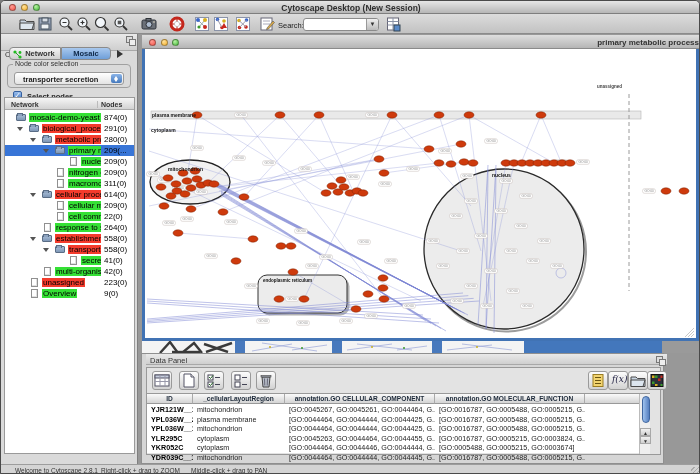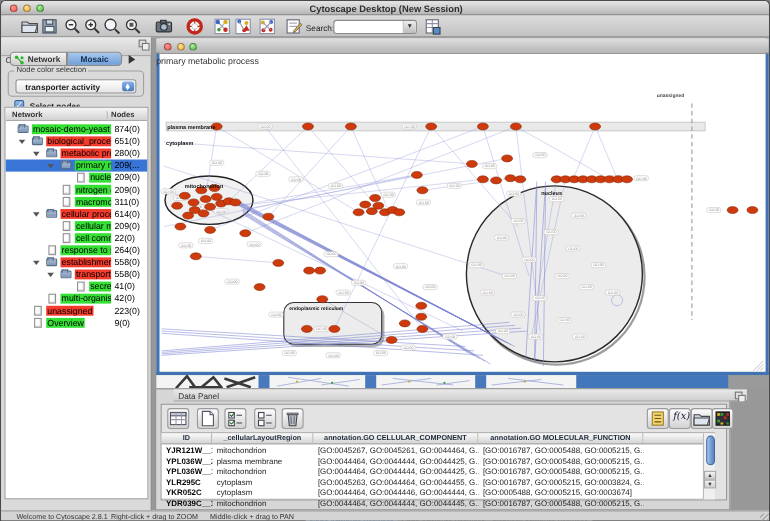--- a/index.html
+++ b/index.html
@@ -55,27 +55,27 @@
   .file{position:absolute;top:1px;width:7px;height:9px;background:#fff;border:1px solid #909090;box-shadow:inset -1px -1px 0 #e0e0e0}
   .tlabel{position:absolute;top:1px;height:9px;line-height:9.5px;padding:0 1px;white-space:nowrap;overflow:hidden}
   .tlabel.green{background:#35e035}
   .tlabel.red{background:#f43b2c}
   .tnodes{position:absolute;left:99px;top:1px;line-height:9.5px}
   
   .netwin{position:absolute;left:141px;top:34px;width:557px;height:306px;background:#fff;border:3px solid #4173b4;border-top:none}
   .nw-title{position:absolute;left:-3px;top:0;width:557px;height:14px;background:linear-gradient(#dedede,#b5b5b5);border-bottom:1px solid #8a8a8a}
   .nw-title .tl{top:3.5px}
   .nw-title .tl.r{left:7px}.nw-title .tl.y{left:19px}.nw-title .tl.g{left:30px}
-  .nwtitle{position:absolute;left:0;right:0;top:16px;text-align:left;font-size:8px;font-weight:normal;color:#333}
+  .nwtitle{position:absolute;left:0;right:0;top:3px;text-align:right;font-size:8px;font-weight:bold;color:#333}
   #net-svg{position:absolute;left:0;top:14px}
   
   .strip{position:absolute;left:141px;top:340px;width:557px;height:12px}
   
   .dpanel{position:absolute;left:140px;top:352px;width:523px;height:111px;background:#d6d6d6;border:1px solid #8f8f8f}
-  .dp-head{position:absolute;left:16px;top:0;width:100%;height:11px;background:linear-gradient(#e9e9e9,#cfcfcf);border-bottom:1px solid #a8a8a8;font-size:7.5px;color:#333;padding:1.5px 0 0 4px}
+  .dp-head{position:absolute;left:4px;top:0;width:100%;height:11px;background:linear-gradient(#e9e9e9,#cfcfcf);border-bottom:1px solid #a8a8a8;font-size:7.5px;color:#333;padding:1.5px 0 0 4px}
   .dp-body{position:absolute;left:4px;top:13px;width:515px;height:88px;background:#e3e3e3;border:1px solid #999}
   .dpbtn{position:absolute;top:3px;width:20px;height:19px;background:linear-gradient(#fdfdfd,#d2d2d2);border:1px solid #9a9a9a;border-radius:3px}
   .dp-table{position:absolute;left:0;top:25px;width:503px;height:60px;background:#fff;border-top:1px solid #999}
   .dth{position:absolute;top:0;height:10px;background:linear-gradient(#fafafa,#d4d4d4);border-right:1px solid #aaa;border-bottom:1px solid #999;font-size:6.6px;font-weight:bold;color:#1d2a3a;text-align:center;line-height:10px;overflow:hidden;white-space:nowrap}
   .dtr{position:absolute;height:9.5px;font-size:7.2px;line-height:9.5px;color:#222;white-space:nowrap;overflow:hidden;padding-left:4px}
   .dtr.b{font-weight:bold;color:#000}
   .vsb{position:absolute;right:0;top:0;width:11px;height:60px;background:#efefef;border-left:1px solid #bbb}
   .vthumb{position:absolute;left:1.5px;top:2px;width:8px;height:27px;border-radius:4px;background:linear-gradient(90deg,#9ec2ee,#567fc0);border:0.5px solid #3f66a0}
   .varr{position:absolute;left:0;width:11px;height:8px;background:linear-gradient(#f2f2f2,#cfcfcf);border:1px solid #a8a8a8;font-size:5px;text-align:center;line-height:8px;color:#333}
   
@@ -198,21 +198,21 @@
             <line x1="2" y1="2" x2="7" y2="7" stroke="#393"></line>
             <circle cx="2" cy="2" r="1.6" fill="#2b2"></circle>
             <circle cx="7" cy="2.5" r="1.4" fill="#2b2"></circle>
             <circle cx="7" cy="7" r="1.6" fill="#2b2"></circle>
           </svg><span style="margin-left:10px">Network</span></div>
       <div class="tab mosaic"><span>Mosaic</span></div>
       <div class="tab-arrow"></div>
     </div>
     <div class="groupbox">
       <span class="gb-legend">Node color selection</span>
-      <div class="sel-combo"><span>transporter activity</span>
+      <div class="sel-combo"><span>transporter secretion</span>
         <span class="stepper">
             <i class="up"></i>
             <i class="dn"></i>
           </span>
       </div>
     </div>
     <div class="cbrow">
       <span class="cbox">✓</span>
       <span class="cblabel">Select nodes</span>
     </div>
@@ -224,21 +224,21 @@
       <div class="tree-rows">
           <div class="tree-row" style="top: 0px;">
             <span class="fold" style="left: 11px;"></span>
             <span class="tlabel green" style="left: 24px; max-width: 72px;">mosaic-demo-yeast</span>
             <span class="tnodes">874(0)</span>
           </div>
           <div class="tree-row" style="top: 11px;">
             <span class="tri" style="left: 12px;"></span>
             <span class="fold" style="left: 24px;"></span>
             <span class="tlabel red" style="left: 37px; max-width: 59px;">biological_process</span>
-            <span class="tnodes">651(0)</span>
+            <span class="tnodes">291(0)</span>
           </div>
           <div class="tree-row" style="top: 22px;">
             <span class="tri" style="left: 25px;"></span>
             <span class="fold" style="left: 37px;"></span>
             <span class="tlabel red" style="left: 50px; max-width: 46px;">metabolic process</span>
             <span class="tnodes">280(0)</span>
           </div>
           <div class="tree-row sel" style="top: 33px;">
             <span class="tri" style="left: 38px;"></span>
             <span class="fold" style="left: 50px;"></span>

